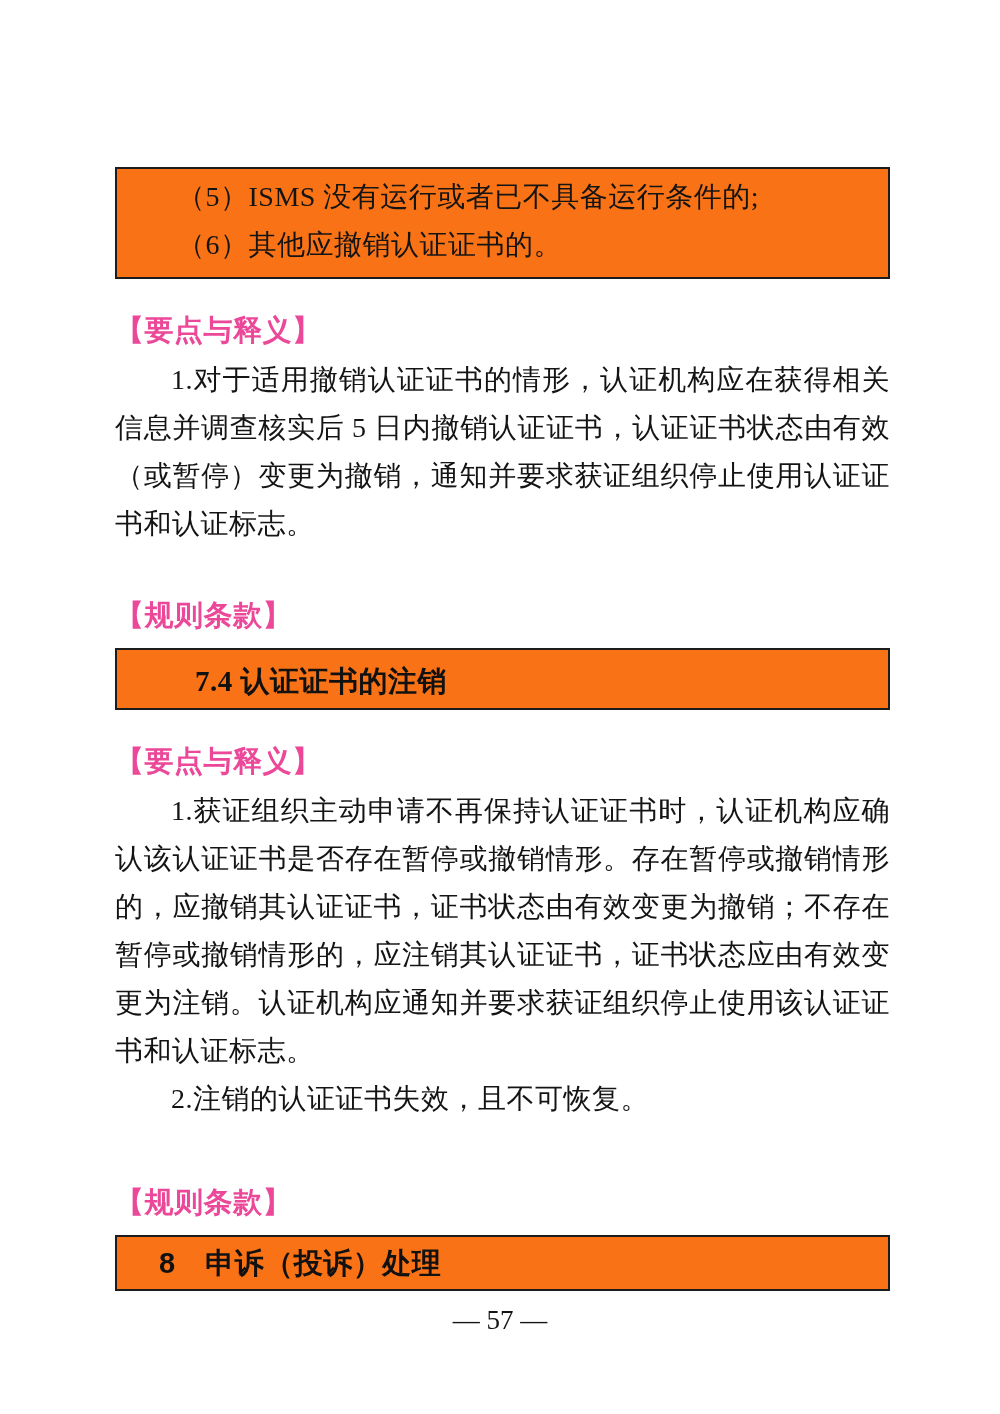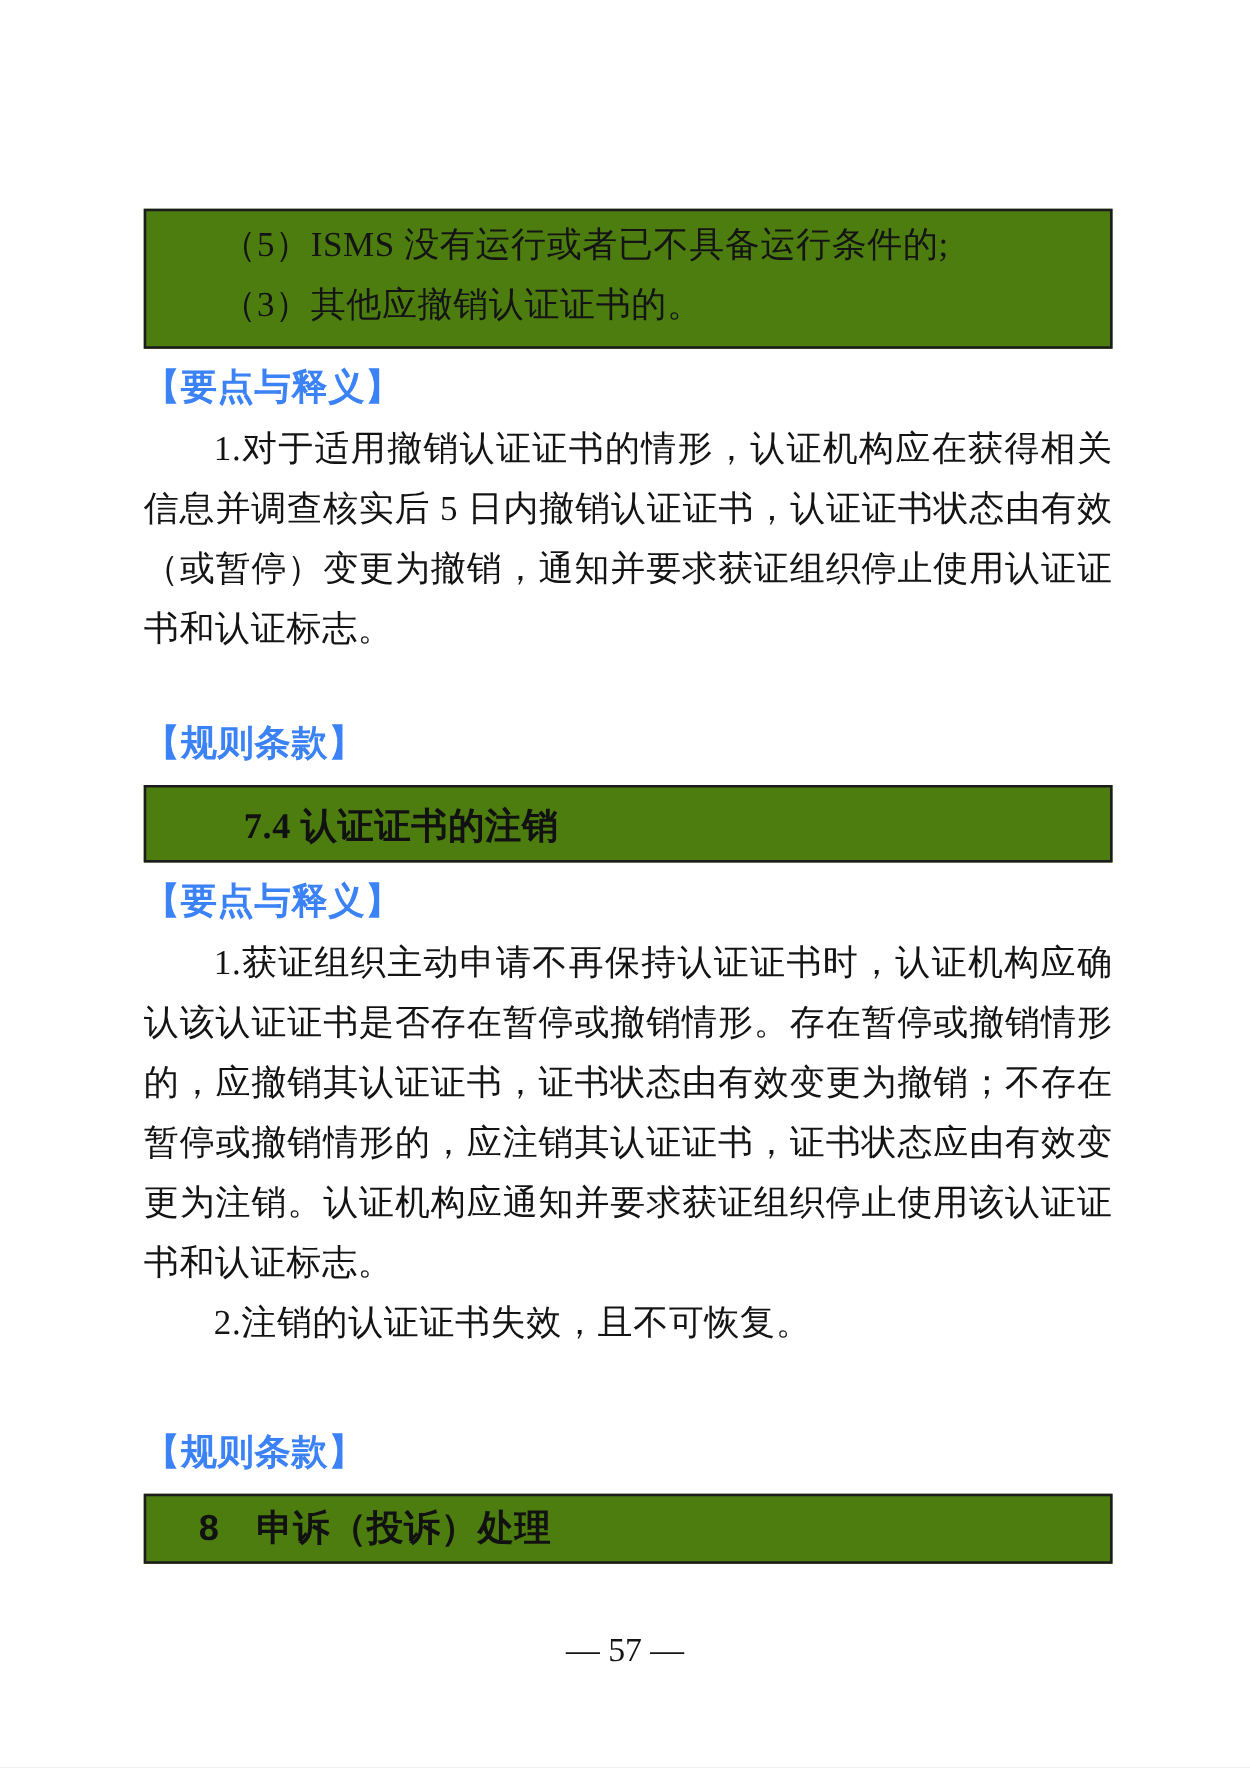--- a/index.html
+++ b/index.html
@@ -12,41 +12,41 @@
     font-family:"Liberation Serif","DejaVu Serif",serif;
     overflow:hidden;
   }
   .content {
     position:absolute;
     left:115px; top:167px;
     width:775px;
   }
   .rule-box {
     border:2px solid #1c1c1c;
-    background:#4d7c0f;
+    background:#f97316;
     box-sizing:border-box;
   }
   .box-top { padding:4px 8px 8px 4px; }
   .body-line, .body-para {
     margin:0;
     font-size:28px;
     line-height:48px;
     text-indent:56px;
     text-align:justify;
     letter-spacing:0.5px;
     color:#141414;
   }
   .section-heading {
-    margin:8px 0 0 0;
+    margin:28px 0 0 0;
     font-family:"Liberation Sans","DejaVu Sans",sans-serif;
     font-weight:700;
     font-size:29px;
     line-height:46px;
     letter-spacing:0.5px;
-    color:#3b82f6;
+    color:#ec4899;
   }
   .para-gap { margin-top:3px; }
   .gap-before { margin-top:44px; }
   .gap-before-lg { margin-top:56px; }
   .box-clause { margin-top:10px; padding:6px 8px 2px 22px; }
   .box-title {
     margin:0;
     font-weight:700;
     font-size:29px;
     line-height:50px;
@@ -72,21 +72,21 @@
   }
 </style>
 </head>
 <body>
 
 <div class="page">
   <div class="content">
 
     <div class="rule-box box-top">
       <p class="body-line">（5）ISMS 没有运行或者已不具备运行条件的;</p>
-      <p class="body-line">（3）其他应撤销认证证书的。</p>
+      <p class="body-line">（6）其他应撤销认证证书的。</p>
     </div>
 
     <h2 class="section-heading">【要点与释义】</h2>
 
     <p class="body-para para-gap">1.对于适用撤销认证证书的情形，认证机构应在获得相关信息并调查核实后 5 日内撤销认证证书，认证证书状态由有效（或暂停）变更为撤销，通知并要求获证组织停止使用认证证书和认证标志。</p>
 
     <h2 class="section-heading gap-before">【规则条款】</h2>
 
     <div class="rule-box box-clause">
       <p class="box-title">7.4  认证证书的注销</p>

